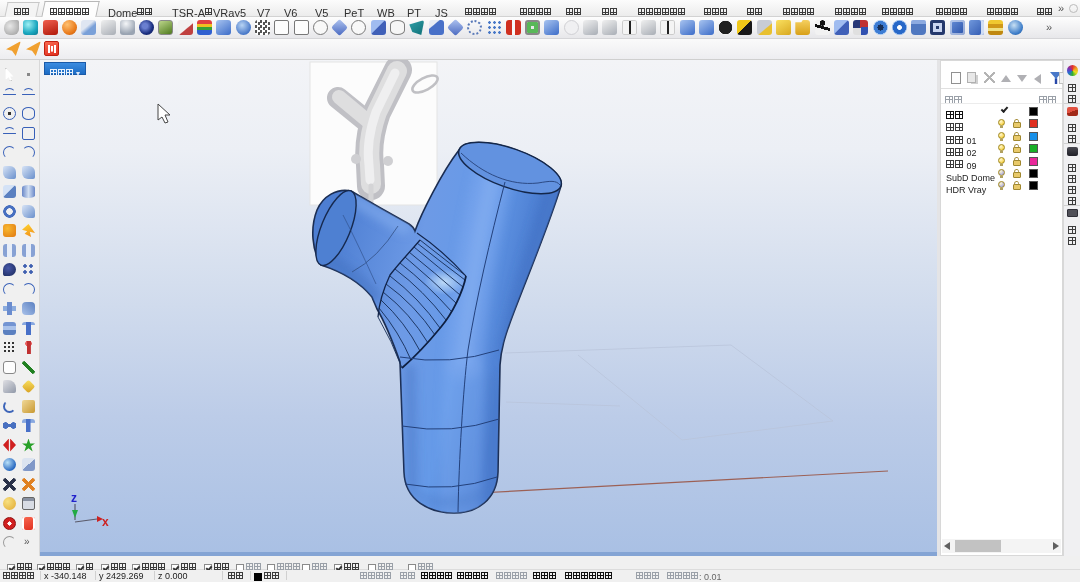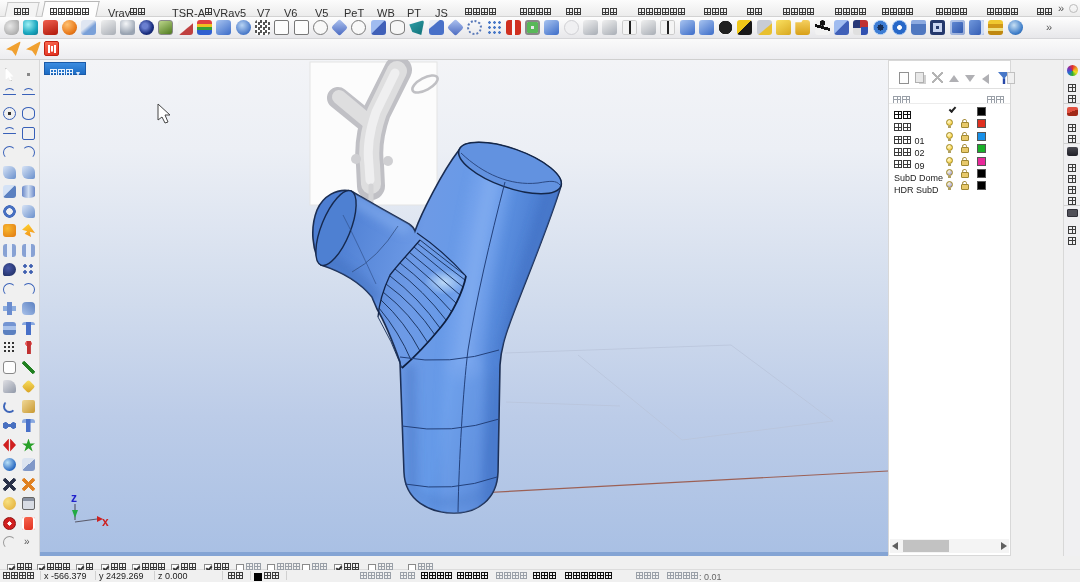--- a/index.html
+++ b/index.html
@@ -13,21 +13,21 @@
 .cb.on:before{content:"";position:absolute;left:1px;top:1px;width:4px;height:2px;border-left:2px solid #333;border-bottom:2px solid #333;transform:rotate(-50deg)}
 .ic{position:absolute;width:15px;height:15px;border-radius:3px}
 .sic{position:absolute;width:13px;height:13px;border-radius:3px}
 </style></head>
 <body>
 <div class="ab" style="left:0;top:0;width:1080px;height:17px;background:linear-gradient(#fcfcfc,#ececec);border-bottom:1px solid #d2d2d2">
     <div class="ab" style="left:6px;top:2px;width:32px;height:15px;border:1px solid #c8c8c8;border-bottom:none;transform:skewX(-12deg);background:#f4f4f4"></div>
     <div class="ab" style="left:43px;top:1px;width:55px;height:16px;border:1px solid #b8b8b8;border-bottom:none;transform:skewX(-12deg);background:#fdfdfd"></div>
     <div class="ab" style="left:14px;top:3px;height:13px;white-space:nowrap"><i class="h" style="width:7px;height:7px;"></i><i class="h" style="width:7px;height:7px;"></i></div>
     <div class="ab" style="left:50px;top:3px;height:13px;white-space:nowrap"><i class="h" style="width:7px;height:7px;"></i><i class="h" style="width:7px;height:7px;"></i><i class="h" style="width:7px;height:7px;"></i><i class="h" style="width:7px;height:7px;"></i><i class="h" style="width:7px;height:7px;"></i></div>
-    <div class="ab" style="left:108px;top:3px;height:13px;white-space:nowrap"><span style="font:11px 'Liberation Sans';color:#303030;vertical-align:middle">Vray</span><i class="h" style="width:7px;height:7px;"></i><i class="h" style="width:7px;height:7px;"></i></div>
+    <div class="ab" style="left:108px;top:3px;height:13px;white-space:nowrap"><span style="font:11px 'Liberation Sans';color:#303030;vertical-align:middle">Dome</span><i class="h" style="width:7px;height:7px;"></i><i class="h" style="width:7px;height:7px;"></i></div>
     <div class="ab" style="left:172px;top:3px;height:13px;white-space:nowrap"><span style="font:11px 'Liberation Sans';color:#303030;vertical-align:middle">TSR-A</span><i class="h" style="width:7px;height:7px;"></i></div>
     <div class="ab" style="left:213px;top:3px;height:13px;white-space:nowrap"><span style="font:11px 'Liberation Sans';color:#303030;vertical-align:middle">VRay5</span></div>
     <div class="ab" style="left:257px;top:3px;height:13px;white-space:nowrap"><span style="font:11px 'Liberation Sans';color:#303030;vertical-align:middle">V7</span></div>
     <div class="ab" style="left:284px;top:3px;height:13px;white-space:nowrap"><span style="font:11px 'Liberation Sans';color:#303030;vertical-align:middle">V6</span></div>
     <div class="ab" style="left:315px;top:3px;height:13px;white-space:nowrap"><span style="font:11px 'Liberation Sans';color:#303030;vertical-align:middle">V5</span></div>
     <div class="ab" style="left:344px;top:3px;height:13px;white-space:nowrap"><span style="font:11px 'Liberation Sans';color:#303030;vertical-align:middle">PeT</span></div>
     <div class="ab" style="left:377px;top:3px;height:13px;white-space:nowrap"><span style="font:11px 'Liberation Sans';color:#303030;vertical-align:middle">WB</span></div>
     <div class="ab" style="left:407px;top:3px;height:13px;white-space:nowrap"><span style="font:11px 'Liberation Sans';color:#303030;vertical-align:middle">PT</span></div>
     <div class="ab" style="left:435px;top:3px;height:13px;white-space:nowrap"><span style="font:11px 'Liberation Sans';color:#303030;vertical-align:middle">JS</span></div>
     <div class="ab" style="left:465px;top:3px;height:13px;white-space:nowrap"><i class="h" style="width:7px;height:7px;"></i><i class="h" style="width:7px;height:7px;"></i><i class="h" style="width:7px;height:7px;"></i><i class="h" style="width:7px;height:7px;"></i></div>
@@ -297,21 +297,21 @@
  <path d="M35,462 L57,459" stroke="#5a5a6a" stroke-width="1.2"></path>
  <path d="M32,450 L38,450 L35,458 Z" fill="#22aa44"></path>
  <path d="M57,456 L57,462 L63,459 Z" fill="#cc2222"></path>
  <text x="62" y="466" font-family="Liberation Sans" font-size="12" fill="#cc2222" font-weight="bold">x</text>
 </g>
 
 <path d="M118,44 L118,60 L122,57 L125,63 L128,62 L125,55 L130,55 Z" fill="#fff" stroke="#444" stroke-width="1"></path>
 </svg>
 <div class="ab" style="left:44px;top:62px;width:42px;height:13px;background:linear-gradient(#3c8ce0,#1d6cc4);border:1px solid #1a5aa8;text-align:center;padding-top:1px"><i class="hw" style="width:7px;height:7px;"></i><i class="hw" style="width:7px;height:7px;"></i><i class="hw" style="width:7px;height:7px;"></i><span style="color:#dce8f8;font-size:8px;vertical-align:2px">&nbsp;▾</span></div>
 <div class="ab" style="left:937px;top:60px;width:3px;height:496px;background:#e4e4e6"></div>
-<div class="ab" style="left:888px;top:60px;width:123px;height:496px;background:#fff;border:1px solid #d8d8d8">
+<div class="ab" style="left:940px;top:60px;width:123px;height:496px;background:#fff;border:1px solid #d8d8d8">
     <div class="ab" style="left:10px;top:11px;width:10px;height:12px;background:#fdfdfd;border:1px solid #909090"></div>
     <div class="ab" style="left:26px;top:11px;width:9px;height:11px;background:#e8e8e8;border:1px solid #b0b0b0;box-shadow:3px 2px 0 -1px #d0d0d0"></div>
     <div class="ab" style="left:43px;top:11px;width:11px;height:11px;background:linear-gradient(45deg,transparent 42%,#b4b4b4 42% 58%,transparent 58%),linear-gradient(-45deg,transparent 42%,#b4b4b4 42% 58%,transparent 58%)"></div>
     <div class="ab" style="left:60px;top:14px;width:0;height:0;border:5px solid transparent;border-top:none;border-bottom:7px solid #b0b0b4"></div>
     <div class="ab" style="left:76px;top:14px;width:0;height:0;border:5px solid transparent;border-bottom:none;border-top:7px solid #b0b0b4"></div>
     <div class="ab" style="left:93px;top:13px;width:0;height:0;border:5px solid transparent;border-left:none;border-right:7px solid #b0b0b4"></div>
     <div class="ab" style="left:109px;top:11px;width:12px;height:12px;background:linear-gradient(#4878c8 55%,#2848a8 55%);clip-path:polygon(0 0,100% 0,60% 45%,60% 100%,40% 100%,40% 45%)"></div>
     <div class="ab" style="left:118px;top:11px;width:8px;height:12px;background:#f0f0f0;border:1px solid #c0c0c0"></div>
     <div class="ab" style="left:0;top:27px;width:121px;height:1px;background:#e0e0e0"></div>
     <div class="ab" style="left:4px;top:30px"><i class="hg" style="width:8px;height:8px;"></i><i class="hg" style="width:8px;height:8px;"></i></div>
@@ -343,21 +343,21 @@
     <div class="ab" style="left:59px;top:102.60000000000001px;width:3px;height:2px;background:#b0a060"></div>
     <div class="ab" style="left:72px;top:98.60000000000001px;width:8px;height:6px;background:#e8c96a;border:1px solid #a08830;border-radius:1px"></div>
     <div class="ab" style="left:73px;top:95.60000000000001px;width:5px;height:4px;border:1.2px solid #a89040;border-bottom:none;border-radius:3px 3px 0 0;transform:rotate(-15deg)"></div>
     <div class="ab" style="left:88px;top:95.60000000000001px;width:9px;height:9px;background:#e8289a;border:1px solid #555"></div>
     <div class="ab" style="left:5px;top:107.00000000000001px;white-space:nowrap"><span style="font:9px 'Liberation Sans';color:#222;vertical-align:middle">SubD Dome</span></div>
     <div class="ab" style="left:57px;top:108.00000000000001px;width:7px;height:7px;border-radius:50%;background:radial-gradient(circle at 35% 30%,#fff8d0,#8888e0);border:1px solid #a08820"></div>
     <div class="ab" style="left:59px;top:115.00000000000001px;width:3px;height:2px;background:#b0a060"></div>
     <div class="ab" style="left:72px;top:111.00000000000001px;width:8px;height:6px;background:#e8c96a;border:1px solid #a08830;border-radius:1px"></div>
     <div class="ab" style="left:73px;top:108.00000000000001px;width:5px;height:4px;border:1.2px solid #a89040;border-bottom:none;border-radius:3px 3px 0 0;transform:rotate(-15deg)"></div>
     <div class="ab" style="left:88px;top:108.00000000000001px;width:9px;height:9px;background:#000;border:1px solid #555"></div>
-    <div class="ab" style="left:5px;top:119.40000000000002px;white-space:nowrap"><span style="font:9px 'Liberation Sans';color:#222;vertical-align:middle">HDR SubD</span></div>
+    <div class="ab" style="left:5px;top:119.40000000000002px;white-space:nowrap"><span style="font:9px 'Liberation Sans';color:#222;vertical-align:middle">HDR Vray</span></div>
     <div class="ab" style="left:57px;top:120.40000000000002px;width:7px;height:7px;border-radius:50%;background:radial-gradient(circle at 35% 30%,#fff8d0,#8888e0);border:1px solid #a08820"></div>
     <div class="ab" style="left:59px;top:127.40000000000002px;width:3px;height:2px;background:#b0a060"></div>
     <div class="ab" style="left:72px;top:123.40000000000002px;width:8px;height:6px;background:#e8c96a;border:1px solid #a08830;border-radius:1px"></div>
     <div class="ab" style="left:73px;top:120.40000000000002px;width:5px;height:4px;border:1.2px solid #a89040;border-bottom:none;border-radius:3px 3px 0 0;transform:rotate(-15deg)"></div>
     <div class="ab" style="left:88px;top:120.40000000000002px;width:9px;height:9px;background:#000;border:1px solid #555"></div>
     <div class="ab" style="left:1px;top:478px;width:119px;height:14px;background:#f4f4f4">
       <div class="ab" style="left:2px;top:3px;width:0;height:0;border:4px solid transparent;border-left:none;border-right:6px solid #606060"></div>
       <div class="ab" style="left:13px;top:1px;width:46px;height:12px;background:#c2c2c2"></div>
       <div class="ab" style="left:111px;top:3px;width:0;height:0;border:4px solid transparent;border-right:none;border-left:6px solid #606060"></div>
     </div>
@@ -391,21 +391,21 @@
     <div class="ab" style="left:204px;top:2px;white-space:nowrap"><span class="cb on"></span><i class="h" style="width:7px;height:7px;"></i><i class="h" style="width:7px;height:7px;"></i></div>
     <div class="ab" style="left:236px;top:2px;white-space:nowrap"><span class="cb"></span><i class="hg" style="width:7px;height:7px;"></i><i class="hg" style="width:7px;height:7px;"></i></div>
     <div class="ab" style="left:267px;top:2px;white-space:nowrap"><span class="cb"></span><i class="hg" style="width:7px;height:7px;"></i><i class="hg" style="width:7px;height:7px;"></i><i class="hg" style="width:7px;height:7px;"></i></div>
     <div class="ab" style="left:302px;top:2px;white-space:nowrap"><span class="cb"></span><i class="hg" style="width:7px;height:7px;"></i><i class="hg" style="width:7px;height:7px;"></i></div>
     <div class="ab" style="left:334px;top:2px;white-space:nowrap"><span class="cb on"></span><i class="h" style="width:7px;height:7px;"></i><i class="h" style="width:7px;height:7px;"></i></div>
     <div class="ab" style="left:368px;top:2px;white-space:nowrap"><span class="cb"></span><i class="hg" style="width:7px;height:7px;"></i><i class="hg" style="width:7px;height:7px;"></i></div>
     <div class="ab" style="left:408px;top:2px;white-space:nowrap"><span class="cb"></span><i class="hg" style="width:7px;height:7px;"></i><i class="hg" style="width:7px;height:7px;"></i></div>
   </div>
 <div class="ab" style="left:0;top:570px;width:1080px;height:12px;background:#f0f0f0;font:9px 'Liberation Sans';color:#333">
     <div class="ab" style="left:3px;top:1px;white-space:nowrap"><i class="h" style="width:7px;height:7px;"></i><i class="h" style="width:7px;height:7px;"></i><i class="h" style="width:7px;height:7px;"></i><i class="h" style="width:7px;height:7px;"></i></div>
-    <div class="ab" style="left:44px;top:1px;white-space:nowrap"><span style="color:#222">x -566.379</span></div>
+    <div class="ab" style="left:44px;top:1px;white-space:nowrap"><span style="color:#222">x -340.148</span></div>
     <div class="ab" style="left:99px;top:1px;white-space:nowrap"><span style="color:#222">y 2429.269</span></div>
     <div class="ab" style="left:158px;top:1px;white-space:nowrap"><span style="color:#222">z 0.000</span></div>
     <div class="ab" style="left:228px;top:1px;white-space:nowrap"><i class="h" style="width:7px;height:7px;"></i><i class="h" style="width:7px;height:7px;"></i></div>
     <div class="ab" style="left:254px;top:1px;white-space:nowrap"><span style="display:inline-block;width:8px;height:8px;background:#000;vertical-align:middle;margin-right:2px"></span><i class="h" style="width:7px;height:7px;"></i><i class="h" style="width:7px;height:7px;"></i></div>
     <div class="ab" style="left:360px;top:1px;white-space:nowrap"><i class="hg" style="width:7px;height:7px;"></i><i class="hg" style="width:7px;height:7px;"></i><i class="hg" style="width:7px;height:7px;"></i><i class="hg" style="width:7px;height:7px;"></i></div>
     <div class="ab" style="left:400px;top:1px;white-space:nowrap"><i class="hg" style="width:7px;height:7px;"></i><i class="hg" style="width:7px;height:7px;"></i></div>
     <div class="ab" style="left:421px;top:1px;white-space:nowrap"><i class="hb" style="width:7px;height:7px;"></i><i class="hb" style="width:7px;height:7px;"></i><i class="hb" style="width:7px;height:7px;"></i><i class="hb" style="width:7px;height:7px;"></i></div>
     <div class="ab" style="left:457px;top:1px;white-space:nowrap"><i class="hb" style="width:7px;height:7px;"></i><i class="hb" style="width:7px;height:7px;"></i><i class="hb" style="width:7px;height:7px;"></i><i class="hb" style="width:7px;height:7px;"></i></div>
     <div class="ab" style="left:496px;top:1px;white-space:nowrap"><i class="hg" style="width:7px;height:7px;"></i><i class="hg" style="width:7px;height:7px;"></i><i class="hg" style="width:7px;height:7px;"></i><i class="hg" style="width:7px;height:7px;"></i></div>
     <div class="ab" style="left:533px;top:1px;white-space:nowrap"><i class="hb" style="width:7px;height:7px;"></i><i class="hb" style="width:7px;height:7px;"></i><i class="hb" style="width:7px;height:7px;"></i></div>

